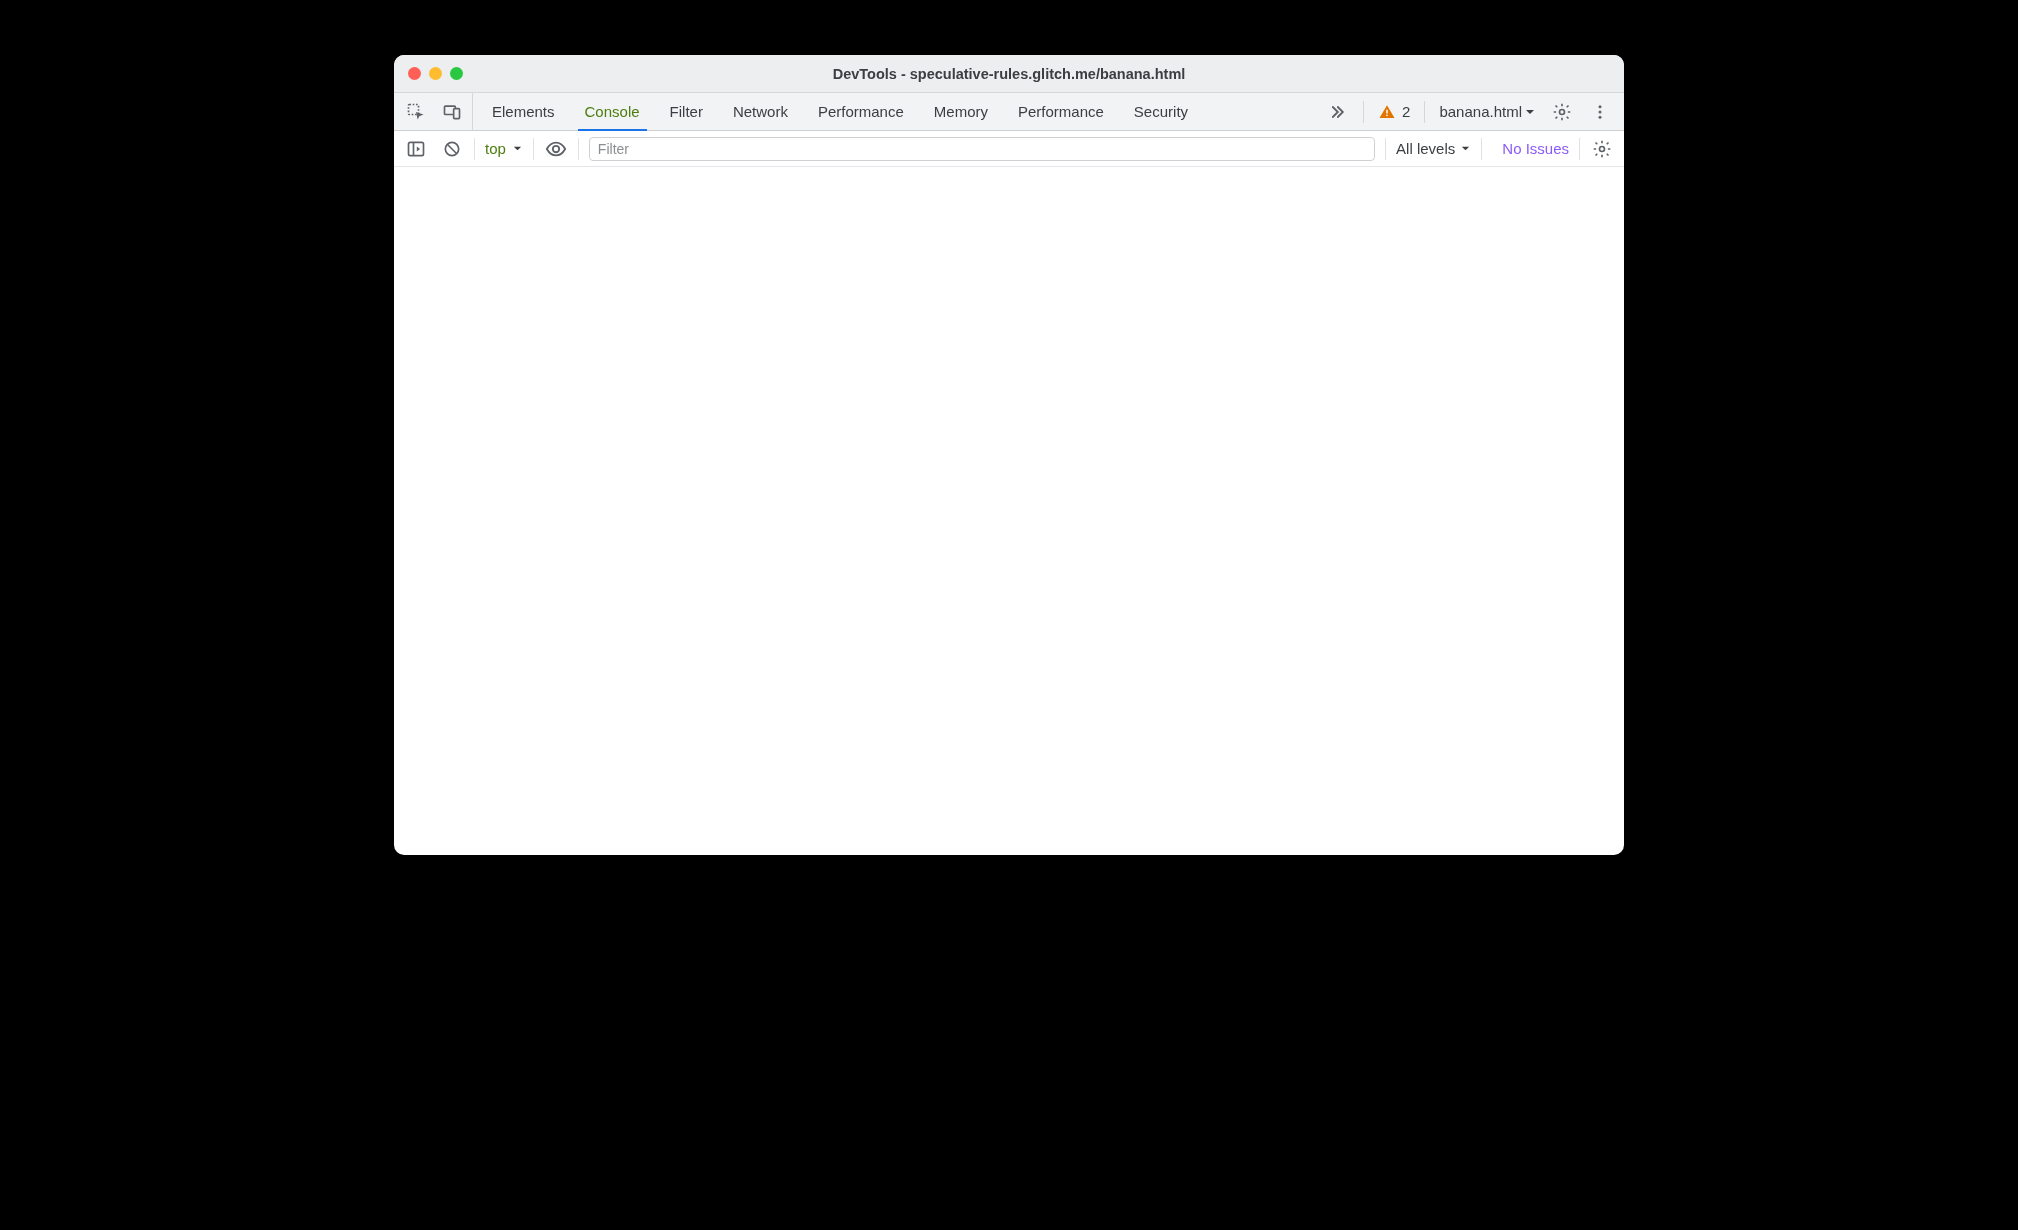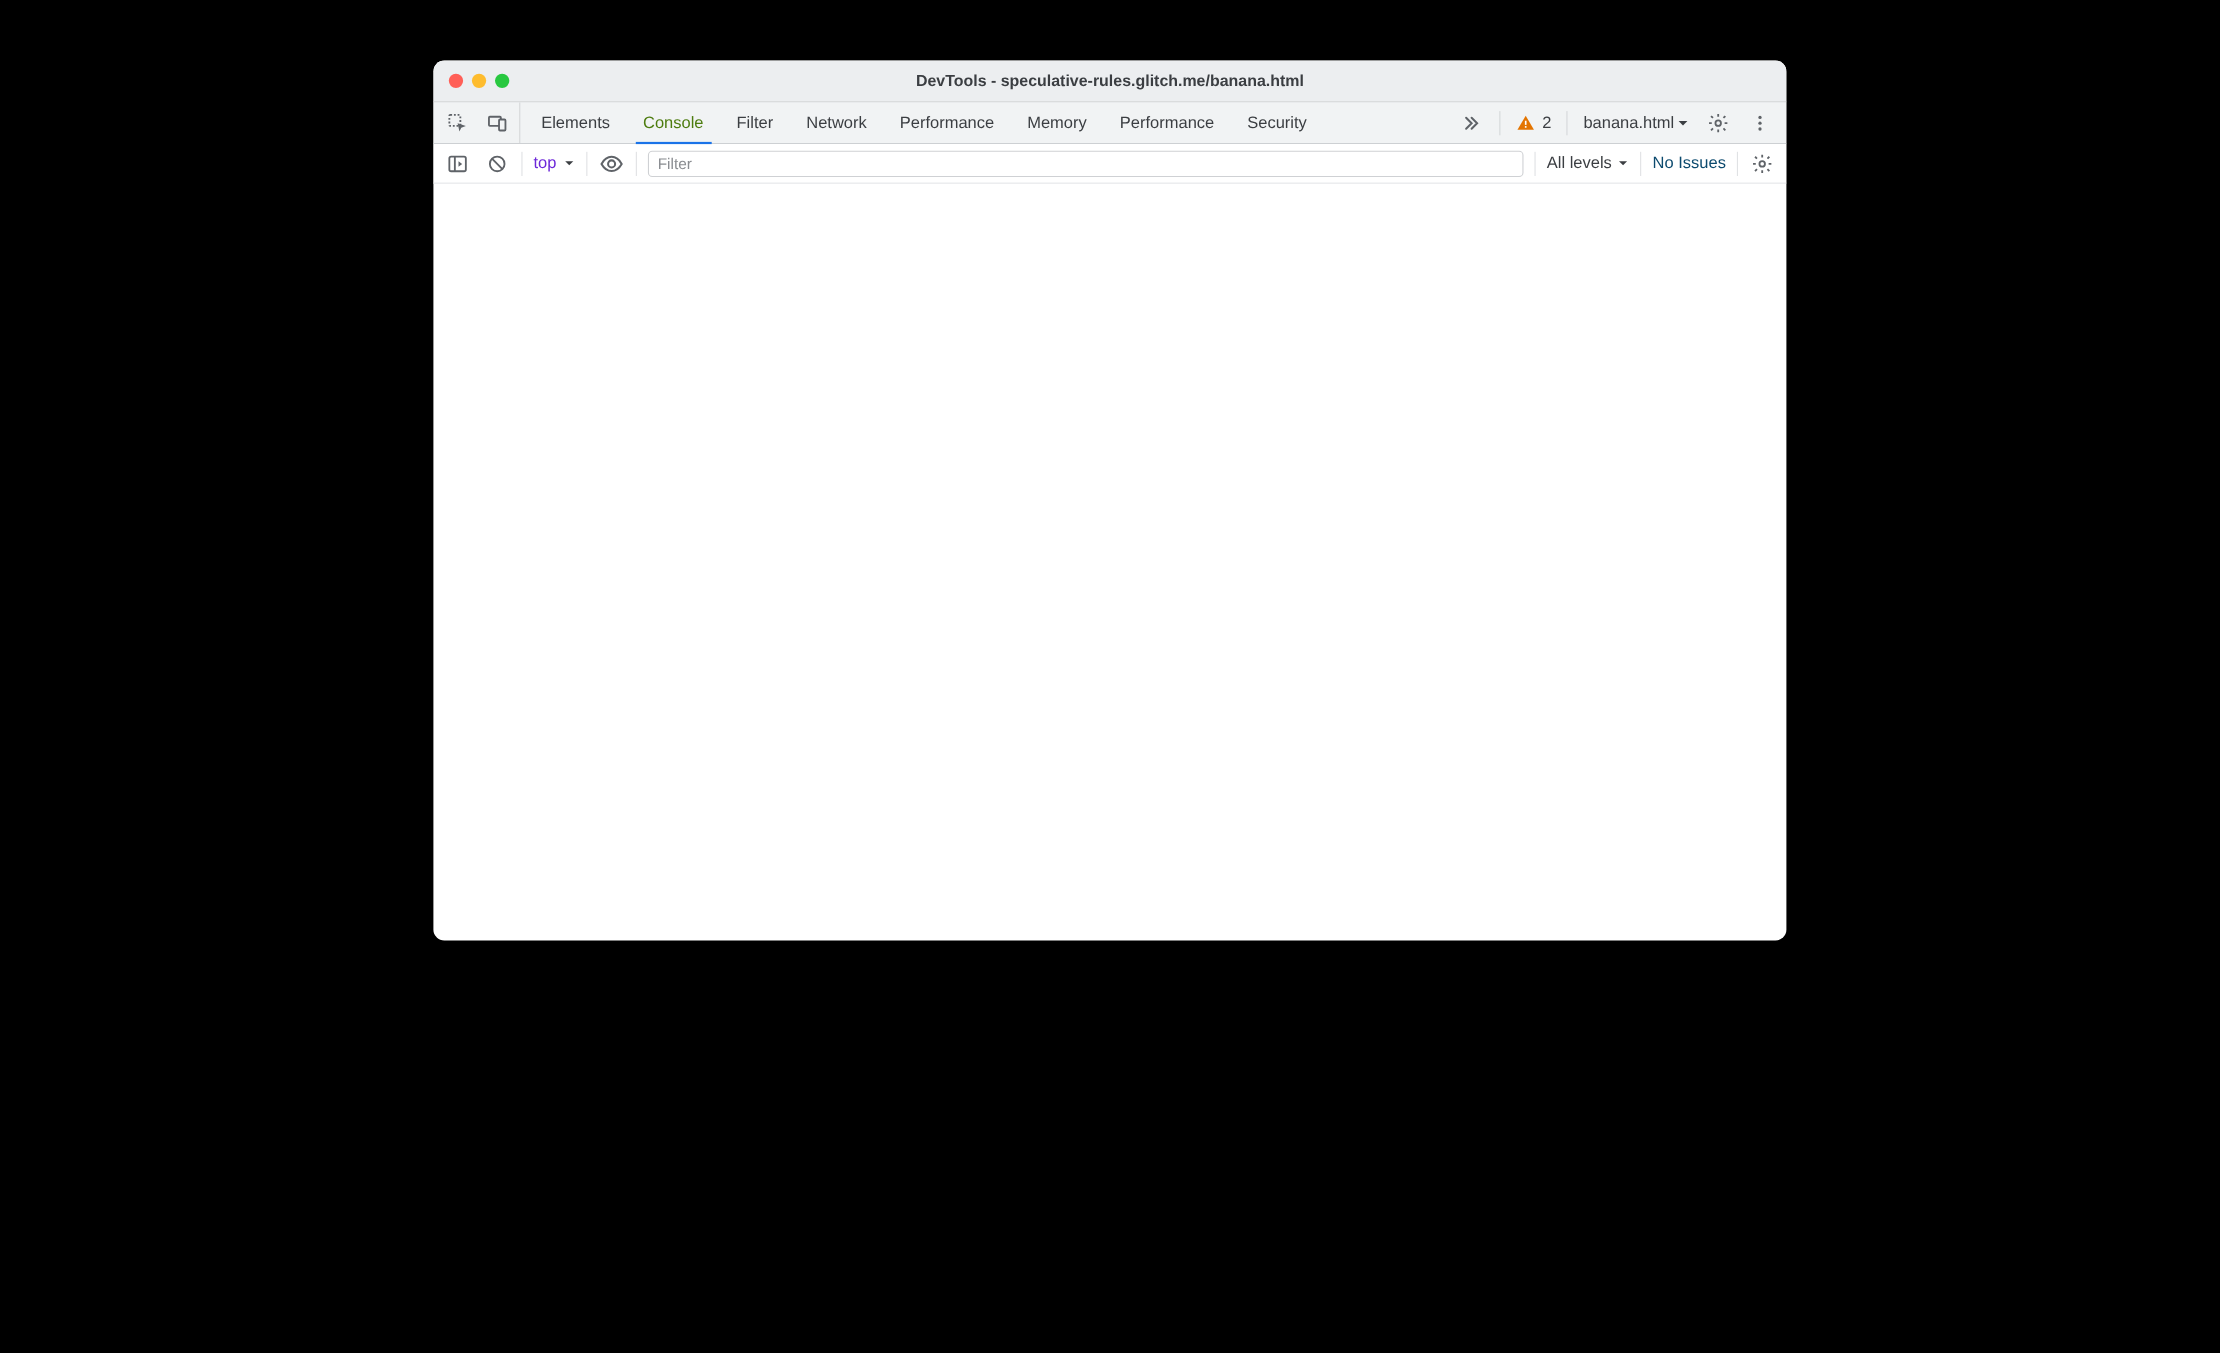--- a/index.html
+++ b/index.html
@@ -125,39 +125,39 @@
     align-items: center;
     gap: 10px;
     padding: 0 10px;
   }
   .console-toolbar .seg {
     display: flex; align-items: center; gap: 12px;
   }
   .toolbar-divider { width:1px; height:22px; background:#e0e2e4; }
   .ctx-select {
     display: flex; align-items: center; gap: 6px;
-    font-size: 15px; color: #6d28d9; cursor: pointer;
+    font-size: 15px; color: #4d7c0f; cursor: pointer;
   }
   .filter-input {
     flex: 1;
     height: 24px;
     border: 1px solid #cfd1d4;
     border-radius: 4px;
     padding: 0 8px;
     font-size: 14px;
     color: #3b3e42;
     background: #fff;
   }
   .filter-input::placeholder { color: #8a8d91; }
   .levels-dd {
     display: flex; align-items: center; gap: 5px;
     font-size: 15px; color: #3b3e42; cursor: pointer;
   }
   .issues-btn {
-    font-size: 15px; color: #0c4a6e; cursor: pointer;
+    font-size: 15px; color: #8b5cf6; cursor: pointer; margin-left: 10px;
   }
 
   
   .console-body {
     flex: 1;
     background: #fff;
     overflow: auto;
     padding-top: 4px;
   }
   .log-row {

